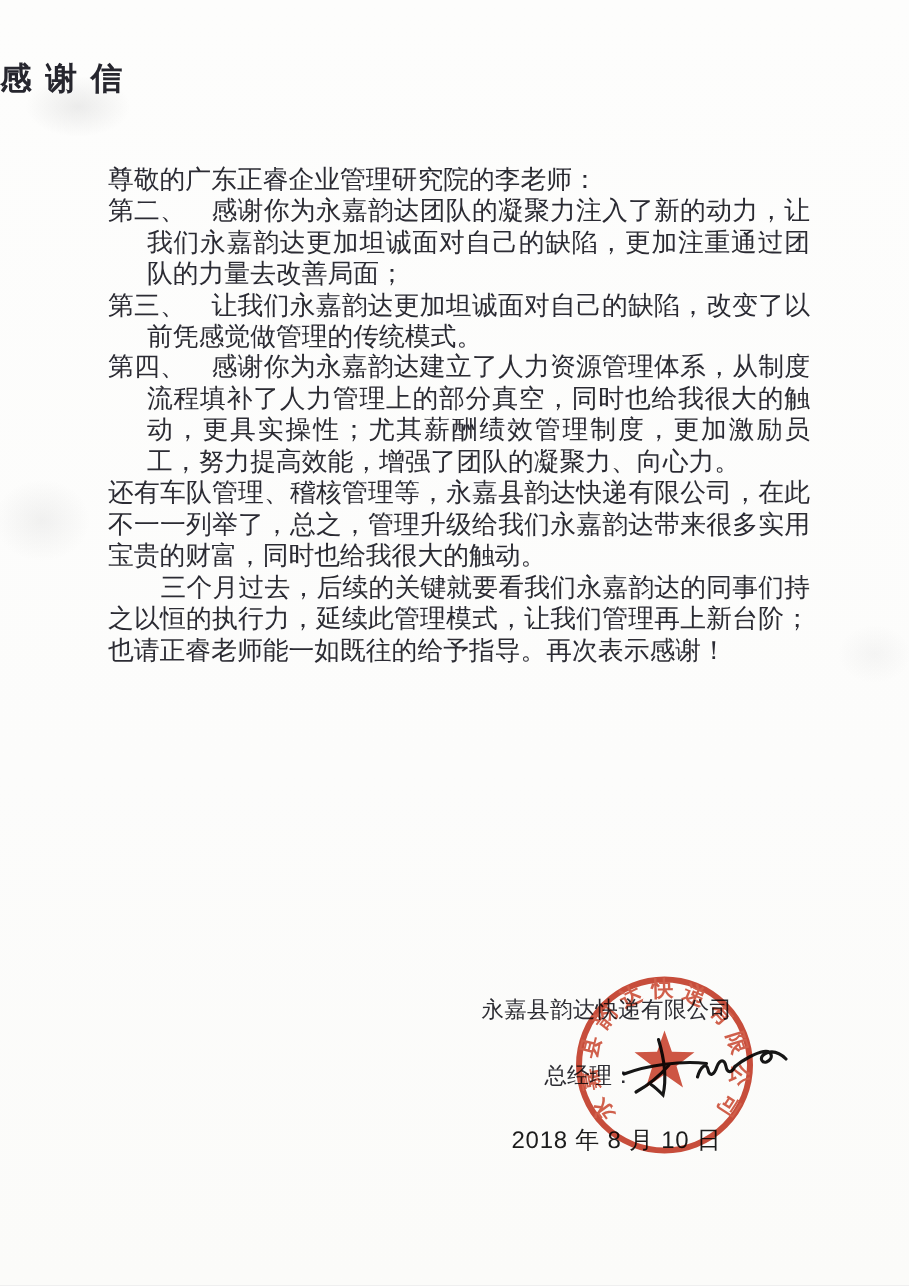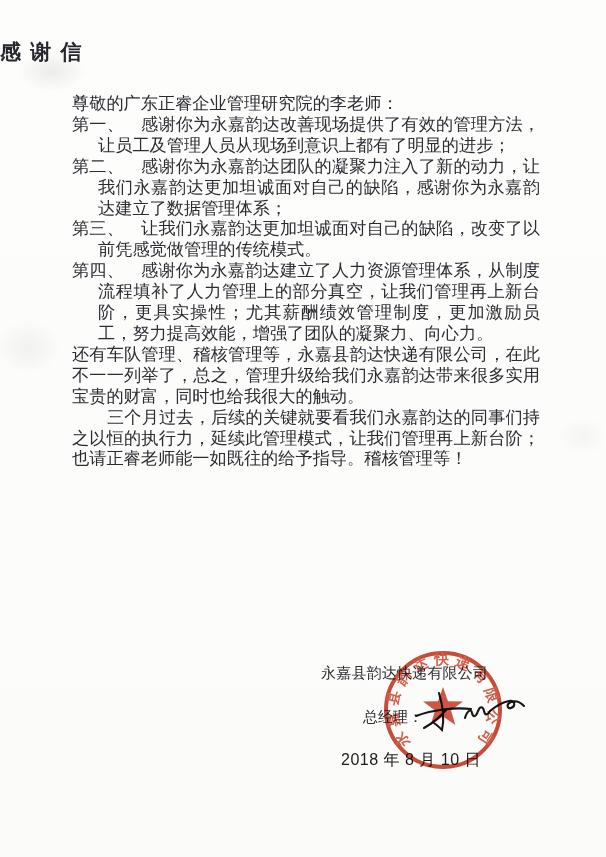--- a/index.html
+++ b/index.html
@@ -21,21 +21,21 @@
   .s3{left:548px;top:408px;width:70px;height:56px;
       background:radial-gradient(closest-side,rgba(120,120,122,0.06),rgba(120,120,122,0) 70%);}
 
   .title{
     position:absolute;left:0;top:38px;width:100%;
     font-size:21px;font-weight:bold;
     letter-spacing:2px;
     color:#26262e;
   }
   .body-text{
-    position:absolute;left:72px;top:94px;width:468px;
+    position:absolute;left:72px;top:110px;width:468px;
     font-size:17.2px;line-height:20.9px;
     text-align:justify;
   }
   .body-text p{margin:0;padding:0;}
   p.indent{text-indent:35px;}
   p.flush{text-indent:0;}
   p.hanging{padding-left:26px;text-indent:-26px;}
   p.hanging .marker{margin-right:17px;}
 
   .sig-company{position:absolute;left:321px;top:664px;font-size:15px;letter-spacing:0.2px;color:#2d2d33;z-index:3;}
@@ -58,26 +58,25 @@
 <div class="page">
 
   <div class="smudge s1"></div>
   <div class="smudge s2"></div>
   <div class="smudge s3"></div>
 
   <div class="title">感 谢 信</div>
 
   <div class="body-text">
     <p class="flush">尊敬的广东正睿企业管理研究院的李老师：</p>
-    <p class="hanging"><span class="marker">第一、</span><span>感谢你为永嘉韵达改善现场提供了有效的管理方法，让员工及管理人员从现场到意识上都有了明显的进步；</span></p>
-    <p class="hanging"><span class="marker">第二、</span><span>感谢你为永嘉韵达团队的凝聚力注入了新的动力，让我们永嘉韵达更加坦诚面对自己的缺陷，感谢你为永嘉韵达建立了数据管理体系；</span></p>
+    <p class="hanging"><span class="marker">第二、</span><span>感谢你为永嘉韵达团队的凝聚力注入了新的动力，让我们永嘉韵达更加坦诚面对自己的缺陷，更加注重通过团队的力量去改善局面；</span></p>
     <p class="hanging"><span class="marker">第三、</span><span>让我们永嘉韵达更加坦诚面对自己的缺陷，改变了以前凭感觉做管理的传统模式。</span></p>
-    <p class="hanging"><span class="marker">第四、</span><span>感谢你为永嘉韵达建立了人力资源管理体系，从制度流程填补了人力管理上的部分真空，让我们管理再上新台阶，更具实操性；尤其薪酬绩效管理制度，更加激励员工，努力提高效能，增强了团队的凝聚力、向心力。</span></p>
+    <p class="hanging"><span class="marker">第四、</span><span>感谢你为永嘉韵达建立了人力资源管理体系，从制度流程填补了人力管理上的部分真空，同时也给我很大的触动，更具实操性；尤其薪酬绩效管理制度，更加激励员工，努力提高效能，增强了团队的凝聚力、向心力。</span></p>
     <p class="flush">还有车队管理、稽核管理等，永嘉县韵达快递有限公司，在此不一一列举了，总之，管理升级给我们永嘉韵达带来很多实用宝贵的财富，同时也给我很大的触动。</p>
-    <p class="indent">三个月过去，后续的关键就要看我们永嘉韵达的同事们持之以恒的执行力，延续此管理模式，让我们管理再上新台阶；也请正睿老师能一如既往的给予指导。稽核管理等！</p>
+    <p class="indent">三个月过去，后续的关键就要看我们永嘉韵达的同事们持之以恒的执行力，延续此管理模式，让我们管理再上新台阶；也请正睿老师能一如既往的给予指导。再次表示感谢！</p>
   </div>
 
   <div class="sig-company">永嘉县韵达快递有限公司</div>
   <div class="sig-title">总经理：</div>
   <div class="sig-date">2018 年 8 月 10 日</div>
 
   <svg class="stamp" viewBox="0 0 124 124" xmlns="http://www.w3.org/2000/svg">
     <circle cx="62" cy="62" r="57" fill="none" stroke="#c43a26" stroke-width="4"></circle>
     <polygon points="62,39 66.94,53.2 81.97,53.51 69.99,62.6 74.34,76.99 62,68.4 49.66,76.99 54.01,62.6 42.03,53.51 57.06,53.2" fill="#cc4430"></polygon>
     <defs>

